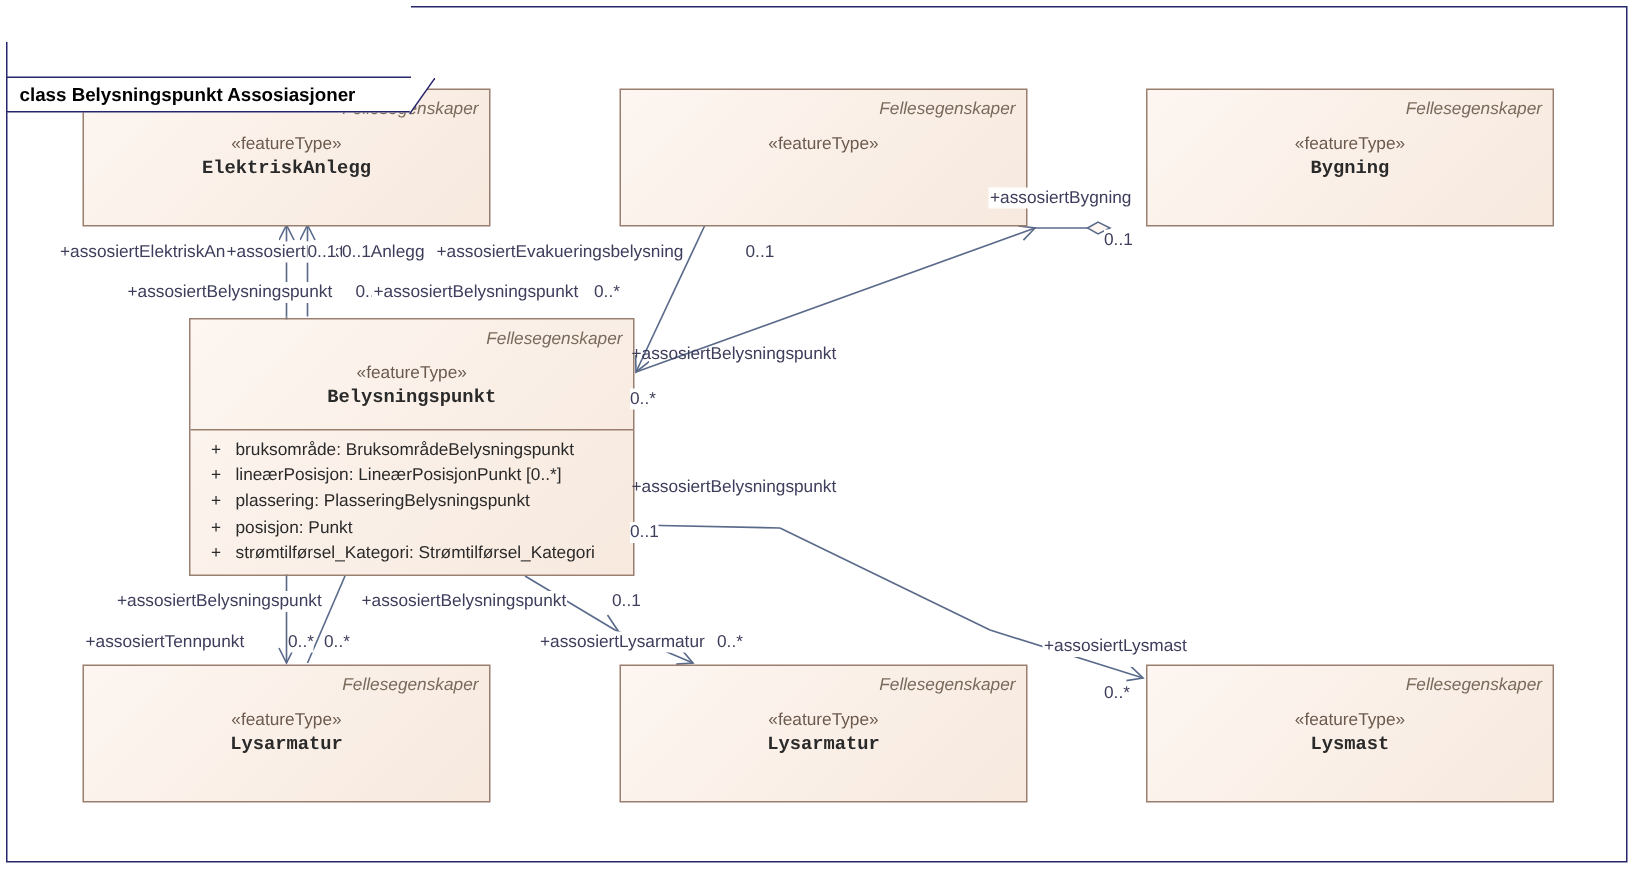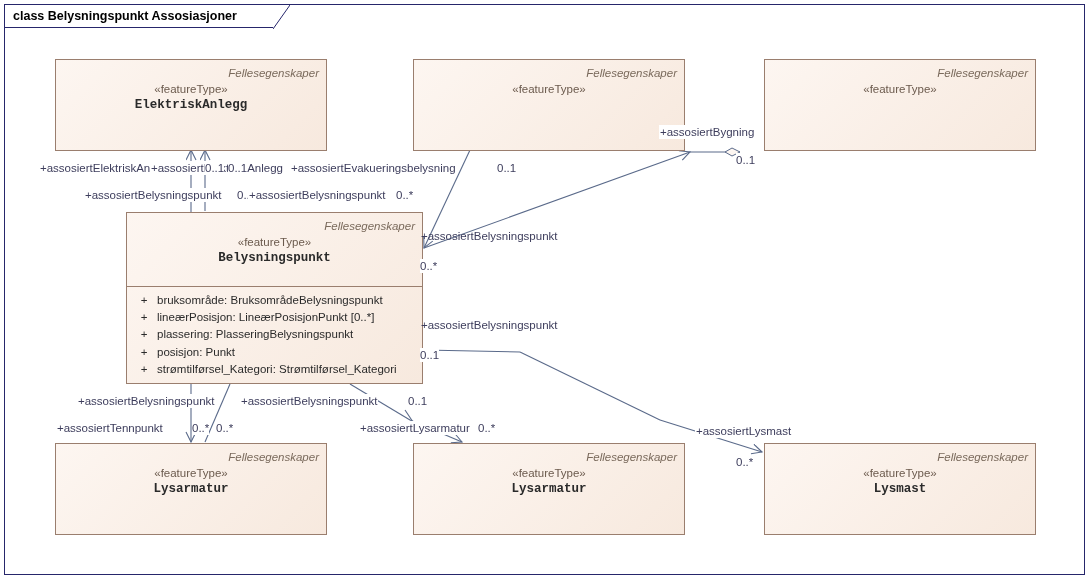--- a/index.html
+++ b/index.html
@@ -38,20 +38,21 @@
     border-top: 1px solid #26266b;
     border-left: 1px solid #26266b;
     border-bottom: 1px solid #26266b;
     padding: 0 4px 0 8px;
     display: flex;
     align-items: center;
     font-size: 12.5px;
     font-weight: bold;
     color: #000000;
     white-space: nowrap;
+    margin-top: 47px;
   }
   #frame-tab .tab-slant {
     position: absolute;
     right: -16px; top: 0;
     width: 17px; height: 25px;
   }
 
   
   .cls {
     position: absolute;
@@ -69,20 +70,21 @@
     font-style: italic;
     color: #7a6a5c;
     line-height: 14px;
     height: 15px;
   }
   .cls-stereo {
     text-align: center;
     font-size: 11.5px;
     color: #6b5a4d;
     line-height: 16px;
+    margin-top: 7px;
   }
   .cls-name {
     text-align: center;
     font-size: 12.5px;
     font-weight: bold;
     color: #2a2a2a;
     line-height: 16px;
     font-family: Liberation Mono, monospace;
   }
   .cls-sep {
@@ -189,20 +191,21 @@
     <div class="cls-head">
       <div class="cls-pkg">Fellesegenskaper</div>
       <div class="cls-stereo">«featureType»</div>
     </div>
   </div>
 
   <div class="cls" style="left:764px; top:59px; width:272px; height:92px;">
     <div class="cls-head">
       <div class="cls-pkg">Fellesegenskaper</div>
       <div class="cls-stereo">«featureType»</div>
+      <div class="cls-name">Bygning</div>
     </div>
   </div>
 
   <div class="cls" style="left:126px; top:212px; width:297px; height:172px;">
     <div class="cls-head" style="height:73px;">
       <div class="cls-pkg">Fellesegenskaper</div>
       <div class="cls-stereo">«featureType»</div>
       <div class="cls-name">Belysningspunkt</div>
     </div>
     <div class="cls-sep"></div>

